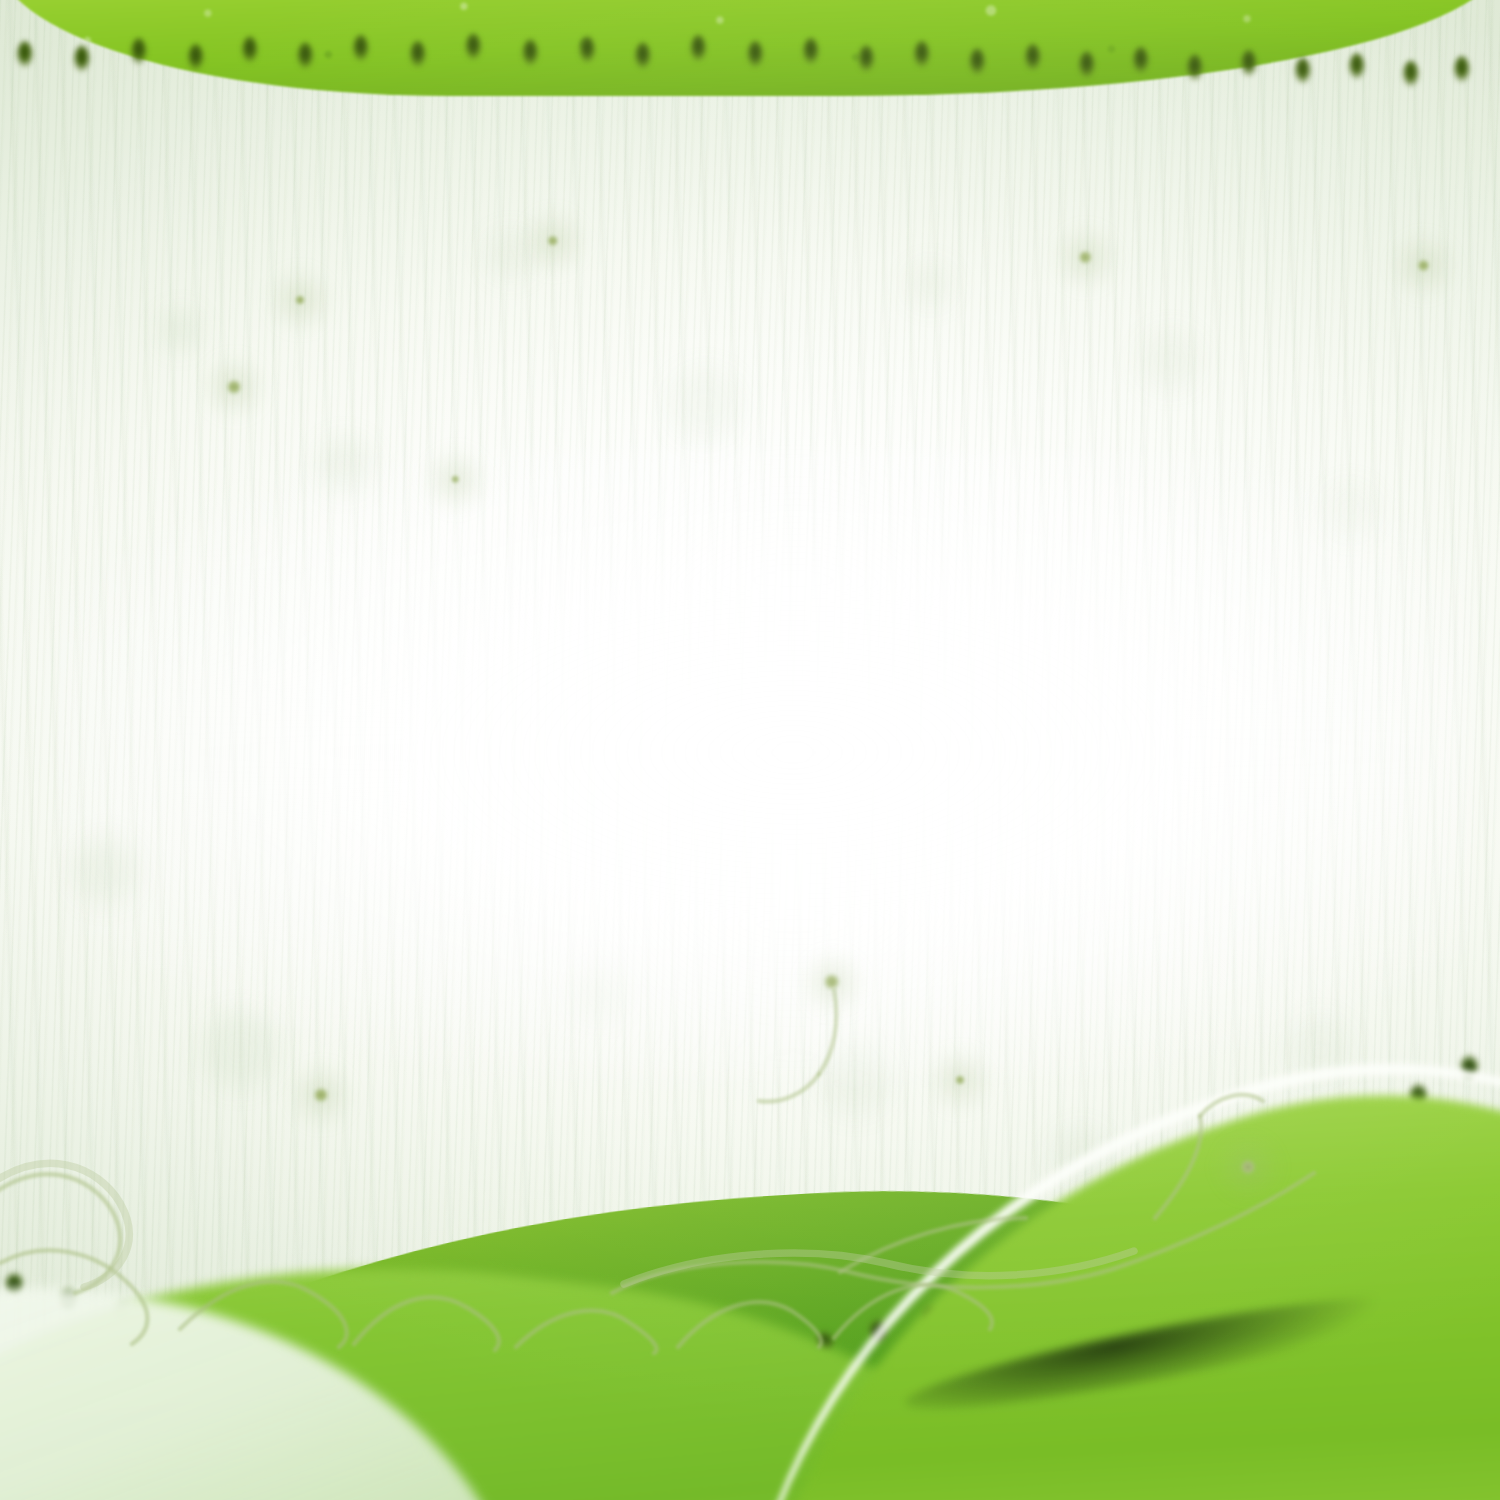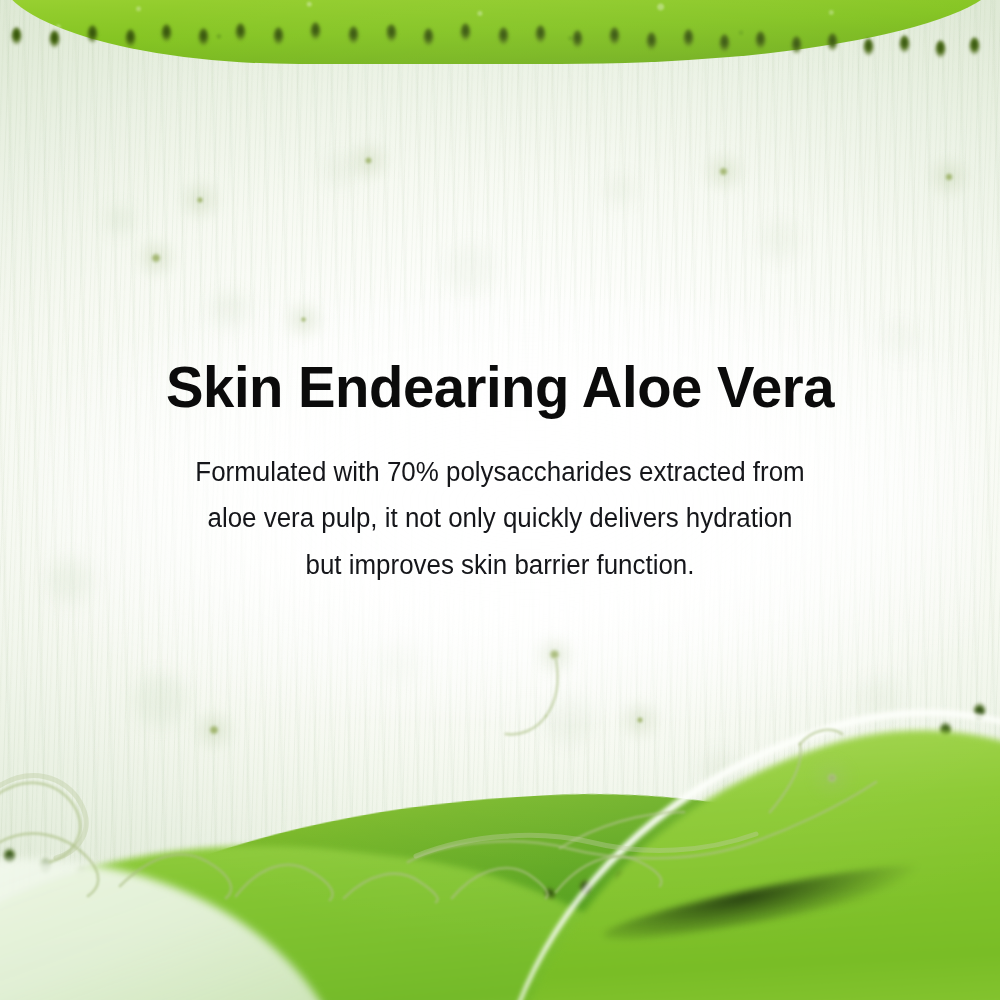--- a/index.html
+++ b/index.html
@@ -478,22 +478,14 @@
     <div class="node" style="left:944px; top:172px; width:10px; height:10px;"></div>
     <div class="node" style="left:548px; top:648px; width:13px; height:13px;"></div>
     <div class="node" style="left:208px; top:724px; width:12px; height:12px;"></div>
     <div class="node" style="left:826px; top:772px; width:12px; height:12px;"></div>
     <div class="node" style="left:300px; top:316px; width:7px;  height:7px;"></div>
     <div class="node" style="left:636px; top:716px; width:8px;  height:8px;"></div>
 
     <div class="photo-soft"></div>
   </div>
 
-  <div class="content">
-    <h1 class="headline">Skin Endearing Aloe Vera</h1>
-    <p class="subcopy">
-      <span>Formulated with 70% polysaccharides extracted from</span><br>
-      <span>aloe vera pulp, it not only quickly delivers hydration</span><br>
-      <span>but improves skin barrier function.</span>
-    </p>
-  </div>
 
 </div>
 
 </body></html>

